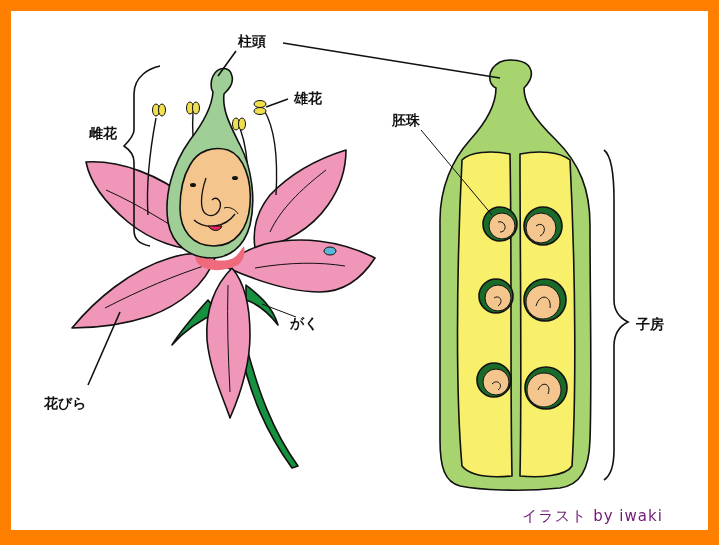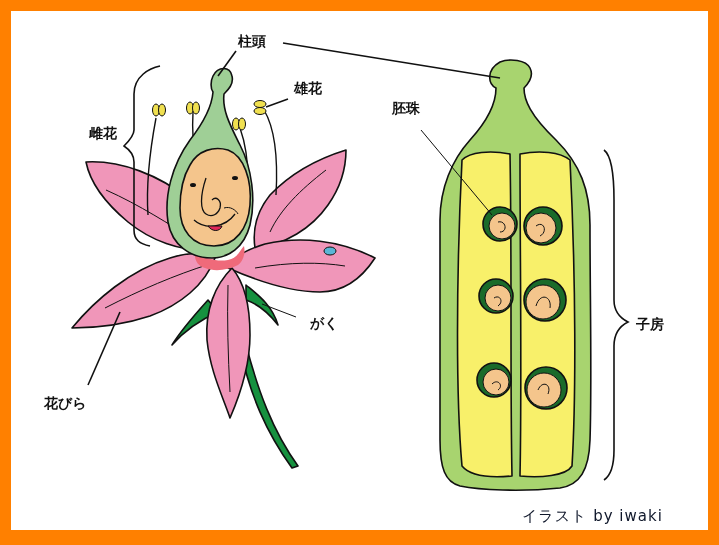--- a/index.html
+++ b/index.html
@@ -1,20 +1,20 @@
 <!DOCTYPE html>
 <html><head>
 <meta charset="utf-8">
 <style>
   html,body{margin:0;padding:0;}
   body{width:719px;height:545px;overflow:hidden;background:#ff8000;}
   .frame{position:absolute;left:11px;top:11px;width:697px;height:519px;background:#ffffff;}
   .stage{position:absolute;left:0;top:0;width:719px;height:545px;}
   .label{position:absolute;font-family:"DejaVu Sans","Liberation Sans",sans-serif;font-size:14px;font-weight:bold;color:#111;white-space:nowrap;line-height:1;}
-  .credit{position:absolute;font-family:"DejaVu Sans","Liberation Sans",sans-serif;font-size:15px;color:#0f172a;white-space:nowrap;letter-spacing:1px;}
+  .credit{position:absolute;font-family:"DejaVu Sans","Liberation Sans",sans-serif;font-size:15px;color:#701a75;white-space:nowrap;letter-spacing:1px;}
   svg{position:absolute;left:0;top:0;}
 </style>
 </head>
 <body>
 
 <div class="frame"></div>
 
 <div class="stage">
 <svg width="719" height="545" viewBox="0 0 719 545">
 
@@ -115,20 +115,20 @@
     <path d="M296 317 L262 304" stroke-width="1"></path>
     <path d="M88 385 L120 312"></path>
 
     <path d="M160 66 C150 68 134 76 134 94 L134 130 C134 136 128 142 124 146 C130 150 134 156 134 162 L134 230 C134 240 140 244 150 246"></path>
 
     <path d="M604 150 C612 156 614 176 614 200 L614 300 C614 312 620 318 628 322 C620 326 614 334 614 346 L614 450 C614 468 610 476 604 480"></path>
   </g>
 </svg>
 
 <div class="label" style="left:238px;top:34px;">柱頭</div>
-<div class="label" style="left:294px;top:81px;">雄花</div>
+<div class="label" style="left:294px;top:91px;">雄花</div>
 <div class="label" style="left:89px;top:126px;">雌花</div>
-<div class="label" style="left:392px;top:101px;">胚珠</div>
-<div class="label" style="left:310px;top:316px;">がく</div>
+<div class="label" style="left:392px;top:113px;">胚珠</div>
+<div class="label" style="left:290px;top:316px;">がく</div>
 <div class="label" style="left:44px;top:396px;">花びら</div>
 <div class="label" style="left:636px;top:317px;">子房</div>
 <div class="credit" style="left:522px;top:507px;">イラスト by iwaki</div>
 </div>
 
 </body></html>

